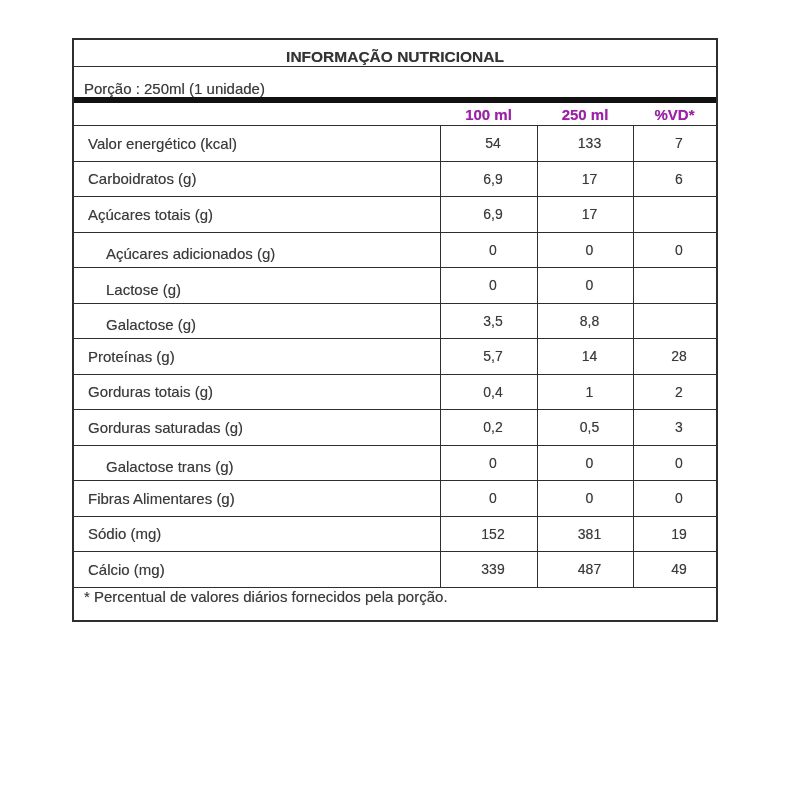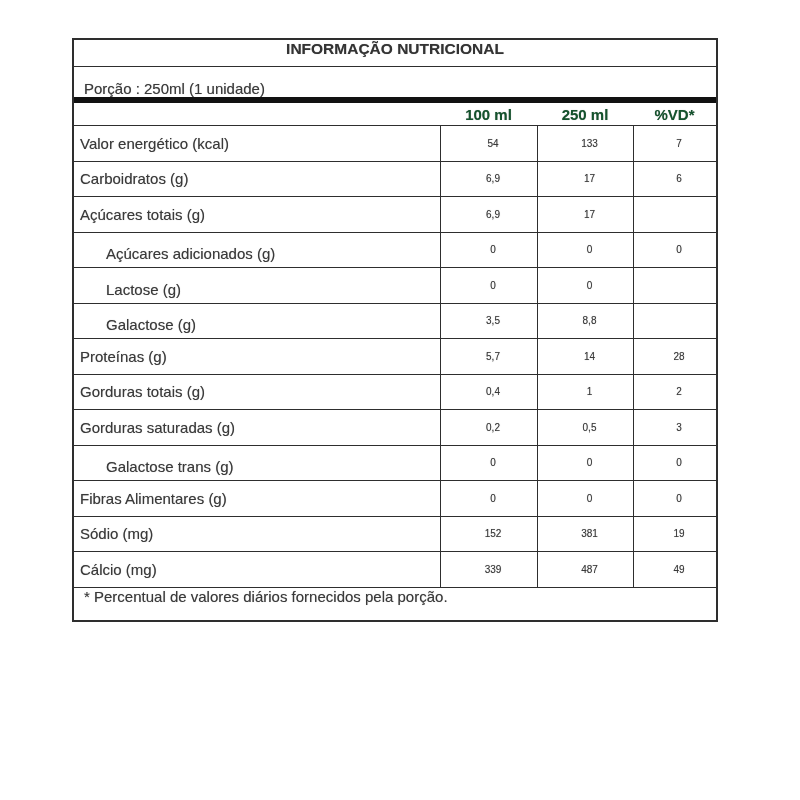--- a/index.html
+++ b/index.html
@@ -13,21 +13,21 @@
   }
   .nutri-table {
     position:absolute;
     left:72px; top:38px;
     width:646px;
     border:2px solid #2e2e2e;
     background:#ffffff;
   }
   .title-row {
     height:27px;
-    display:flex; align-items:flex-start; justify-content:center;
+    display:flex; align-items:flex-end; justify-content:center;
     font-weight:bold; font-size:15.5px;
     border-bottom:1.5px solid #2e2e2e;
     color:#333333;
   }
   .portion-row {
     height:30px;
     display:flex; align-items:flex-end;
     padding-left:10px;
     font-size:15px;
   }
@@ -36,37 +36,37 @@
     display:grid;
     grid-template-columns:366px 97px 96px 1fr;
   }
   .header-row {
     height:23px;
     border-bottom:1.5px solid #2e2e2e;
   }
   .header-row .hcell {
     display:flex; align-items:center; justify-content:center;
     font-weight:bold; font-size:15px;
-    color:#14532d;
+    color:#a21caf;
   }
   .data-row {
     height:35.5px;
     border-bottom:1.5px solid #2e2e2e;
   }
   .cell {
     display:flex; align-items:center;
     font-size:15px;
   }
-  .cell.label { padding-left:6px; }
+  .cell.label { padding-left:14px; }
   .cell.label.lvl1 { }
   .cell.label.lvl2 { padding-left:32px;margin-top:8px; }
   .cell.val {
     justify-content:center;
     border-left:1.5px solid #2e2e2e;
-    font-size:10px;
+    font-size:14px;
     padding-left:8px;
   }
   .footer-row {
     height:32px;
     display:flex; align-items:flex-start;
     padding-left:10px;
     font-size:15px;
   }
   .txt { text-shadow:0 0 0.7px rgba(70,70,70,0.55); }
 </style>

